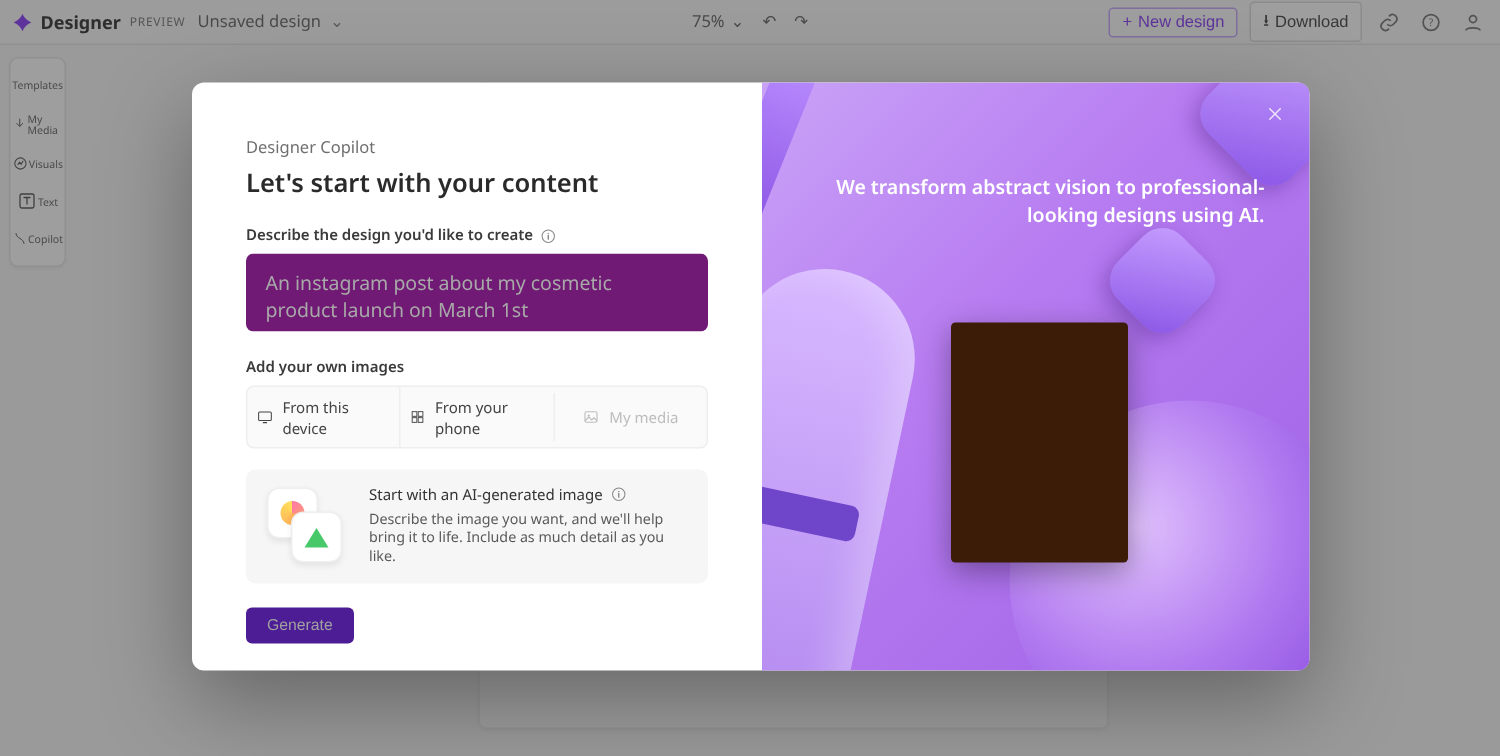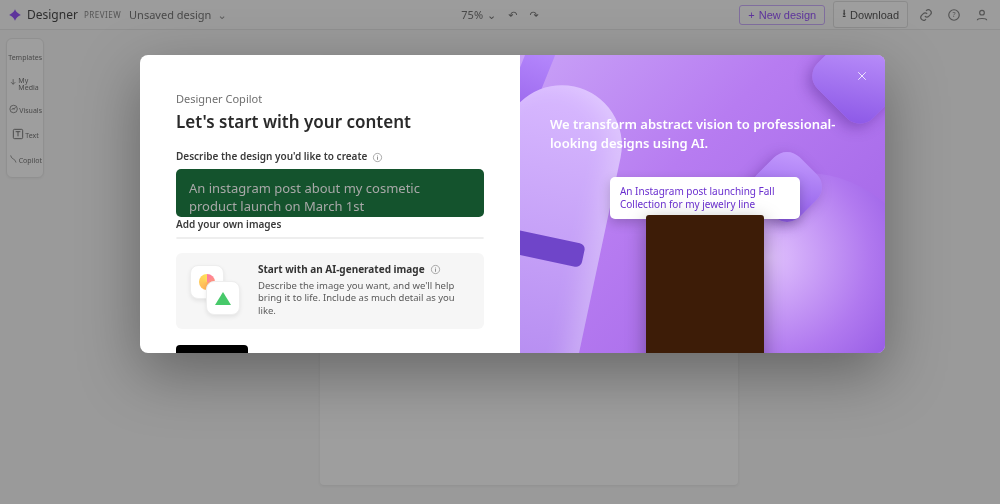--- a/index.html
+++ b/index.html
@@ -1,71 +1,71 @@
 <!DOCTYPE html>
 <html><head>
 <meta charset="utf-8">
 <style>
   * { box-sizing: border-box; margin: 0; padding: 0; }
   html, body { width: 1000px; height: 504px; overflow: hidden; font-family: "Segoe UI", system-ui, -apple-system, sans-serif; background:#f7f7f7; color:#222; }
   .overlay { position:absolute; inset:0; background:rgba(40,40,40,0.45); z-index:50; }
 
   
   .topbar { position:absolute; top:0; left:0; right:0; height:30px; display:flex; align-items:center; padding:0 8px; background:#fbfbfb; border-bottom:1px solid #e6e6e6; font-size:11px; color:#555; }
-  .topbar .brand { display:flex; align-items:center; gap:5px; font-weight:400; color:#333; font-size:12px; }
+  .topbar .brand { display:flex; align-items:center; gap:5px; font-weight:700; color:#333; font-size:12px; }
   .topbar .brand-logo { width:14px; height:14px; }
   .topbar .preview-tag { margin-left:6px; font-size:8px; letter-spacing:0.5px; color:#7a7a7a; }
   .topbar .filename { margin-left:8px; color:#666; }
   .topbar .caret { margin-left:6px; color:#888; }
   .topbar .center { position:absolute; left:50%; transform:translateX(-50%); display:flex; align-items:center; gap:12px; color:#666; }
   .topbar .right { margin-left:auto; display:flex; align-items:center; gap:8px; }
   .topbar .btn-new { border:1px solid #c9a8ff; color:#8a3ffb; background:#fff; border-radius:3px; padding:3px 8px; font-size:11px; display:flex; align-items:center; gap:4px; cursor:pointer; }
   .topbar .btn-dl { background:#fff; border:1px solid #ddd; border-radius:3px; padding:3px 8px; font-size:11px; display:flex; align-items:center; gap:4px; cursor:pointer; color:#444; }
   .topbar .icon-btn { width:20px; height:20px; display:flex; align-items:center; justify-content:center; color:#777; cursor:pointer; }
 
   
   .rail { position:absolute; top:38px; left:6px; background:#fff; border:1px solid #e6e6e6; border-radius:6px; width:38px; display:flex; flex-direction:column; align-items:center; padding:6px 0; gap:2px; box-shadow:0 1px 2px rgba(0,0,0,0.04); }
   .rail .rail-item { display:flex; flex-direction:row; align-items:center; justify-content:center; width:34px; padding:4px 0 5px; cursor:pointer; color:#555; }
   .rail .rail-item svg { width:14px; height:14px; }
   .rail .rail-item span { font-size:7px; margin-top:3px; color:#666; line-height:1; }
 
   
-  .modal { position:absolute; z-index:100; left:140px; top:55px; width:745px; height:298px; background:#fff; border-radius:8px; overflow:hidden; box-shadow:0 20px 60px rgba(0,0,0,0.35); display:flex; }
+  .modal { position:absolute; z-index:100; left:128px; top:55px; width:745px; height:392px; background:#fff; border-radius:8px; overflow:hidden; box-shadow:0 20px 60px rgba(0,0,0,0.35); display:flex; }
   .modal-left { width:51%; padding:36px 36px 18px; display:flex; flex-direction:column; }
   .kicker { font-size:11px; color:#6f6f6f; margin-bottom:4px; }
   .modal-title { font-size:17px; font-weight:600; color:#2a2a2a; margin-bottom:16px; }
   .label-row { display:flex; align-items:flex-end; gap:5px; font-size:10px; color:#3a3a3a; font-weight:600; margin-bottom:6px; }
   .info-icon { width:11px; height:11px; }
-  .prompt-box { background:#14532d; border-radius:5px; padding:10px 12px; font-size:13px; color:#a8a8a8; line-height:1.35; min-height:48px; border:1px solid transparent; cursor:text; }
+  .prompt-box { background:#701a75; border-radius:5px; padding:10px 12px; font-size:13px; color:#a8a8a8; line-height:1.35; min-height:48px; border:1px solid transparent; cursor:text; }
   .section-gap { height:18px; }
   .img-row { display:flex; align-items:center; gap:0; border:1px solid #eee; border-radius:5px; overflow:hidden; background:#fafafa; }
   .img-row .cell { flex:1; display:flex; align-items:center; justify-content:center; gap:6px; font-size:10px; color:#444; padding:9px 6px; cursor:pointer; }
   .img-row .cell.disabled { color:#bdbdbd; cursor:default; }
   .img-row .cell + .cell { border-left:1px solid #eee; }
   .img-row .cell svg { width:12px; height:12px; }
 
   .ai-card { margin-top:14px; background:#f6f6f6; border-radius:6px; padding:10px 12px; display:flex; gap:14px; }
   .ai-thumb { width:56px; height:56px; position:relative; flex-shrink:0; }
   .ai-thumb .sq { position:absolute; border-radius:8px; width:34px; height:34px; background:#fff; border:1px solid #eee; box-shadow:0 2px 4px rgba(0,0,0,0.08); display:flex; align-items:center; justify-content:center; }
   .ai-thumb .sq1 { left:2px; top:2px; }
   .ai-thumb .sq2 { left:18px; top:18px; }
   .ai-thumb .circle { width:16px; height:16px; border-radius:50%; background:conic-gradient(#ff7aa2,#ffb25a,#ffe15a); }
   .ai-thumb .tri { width:0; height:0; border-left:8px solid transparent; border-right:8px solid transparent; border-bottom:13px solid #47c96a; }
   .ai-text { flex:1; font-size:9.5px; color:#5a5a5a; line-height:1.35; }
-  .ai-text .ai-head { font-size:10px; font-weight:700; color:#333; display:flex; align-items:center; gap:5px; margin-bottom:3px; }
+  .ai-text .ai-head { font-size:10px; font-weight:400; color:#333; display:flex; align-items:center; gap:5px; margin-bottom:3px; }
   .ai-input { margin-top:8px; background:#eeeeef; border-radius:4px; padding:7px 9px; font-size:11px; color:#a8a8a8; cursor:text; }
 
-  .gen-btn { margin-top:16px; align-self:flex-start; background:#000000; color:#a0a0a0; border:none; border-radius:4px; padding:6px 14px; font-size:10.5px; cursor:not-allowed; }
+  .gen-btn { margin-top:16px; align-self:flex-start; background:#4c1d95; color:#a0a0a0; border:none; border-radius:4px; padding:6px 14px; font-size:10.5px; cursor:not-allowed; }
   .skip { margin-top:10px; font-size:10px; color:#555; }
   .skip .u { text-decoration:underline; cursor:pointer; }
 
   
   .modal-right { width:49%; position:relative; overflow:hidden; background:linear-gradient(135deg,#c9a2f7 0%, #b77cf1 40%, #9f62e6 100%); color:#fff; }
   .modal-right .close { position:absolute; top:12px; right:14px; width:18px; height:18px; color:#fff; opacity:0.8; cursor:pointer; display:flex; align-items:center; justify-content:center; }
-  .modal-right .tagline { position:absolute; top:60px; left:0; right:0; text-align:left; padding:0 30px; font-size:13px; font-weight:600; line-height:1.45; }
+  .modal-right .tagline { position:absolute; top:60px; left:0; right:0; text-align:right; padding:0 30px; font-size:13px; font-weight:600; line-height:1.45; }
   .modal-right .bubble { position:absolute; top:122px; left:90px; background:#fff; color:#6a2fcf; font-size:10px; padding:8px 10px; border-radius:5px; width:190px; line-height:1.3; box-shadow:0 4px 12px rgba(0,0,0,0.2); }
   .modal-right .preview { position:absolute; top:160px; left:126px; width:118px; height:160px; background:#3d1c07; border-radius:3px; box-shadow:0 6px 20px rgba(0,0,0,0.35); }
 
   
   .shp { position:absolute; border-radius:12px; }
   .shp.brush { left:-40px; bottom:-60px; width:120px; height:330px; background:linear-gradient(#d8b9ff,#b186ef); border-radius:60px; transform:rotate(12deg); box-shadow:inset -12px 0 24px rgba(255,255,255,0.25); }
   .shp.brush::after { content:""; position:absolute; left:16px; top:152px; width:88px; height:24px; background:#6f45c9; border-radius:6px; }
   .shp.swirl { right:-40px; bottom:-60px; width:240px; height:240px; border-radius:50%; background:radial-gradient(circle at 35% 35%, #e6caff 0%, #b27bf0 45%, #8a4de0 80%); opacity:0.9; }
   .shp.diamond { width:78px; height:78px; background:linear-gradient(145deg,#c79fff,#8a55e6); transform:rotate(45deg); border-radius:18px; box-shadow:0 6px 14px rgba(60,20,120,0.35); }
   .shp.d1 { right:-14px; top:-18px; }
@@ -244,16 +244,15 @@
     <div class="shp swirl"></div>
     <div class="shp brush"></div>
     <div class="shp diamond d2"></div>
 
     <div class="close">
       <svg viewBox="0 0 24 24" width="12" height="12">
           <path d="M5 5l14 14M19 5L5 19" stroke="currentColor" stroke-width="2" stroke-linecap="round"></path>
         </svg>
     </div>
     <div class="tagline">We transform abstract vision to professional-looking designs using AI.</div>
-    <div class="bubble">An Instagram post launching Fall Collection for my jewelry line</div>
     <div class="preview"></div>
   </div>
 </div>
 
 </body></html>

